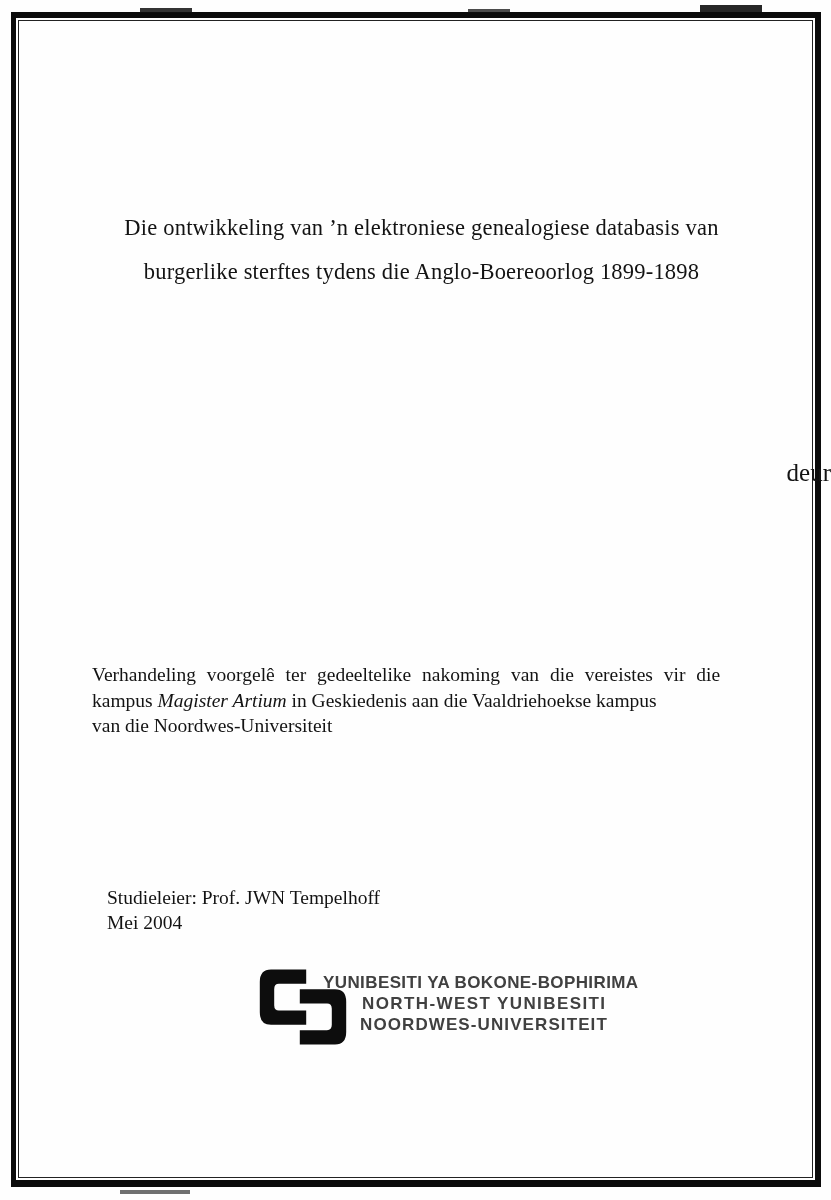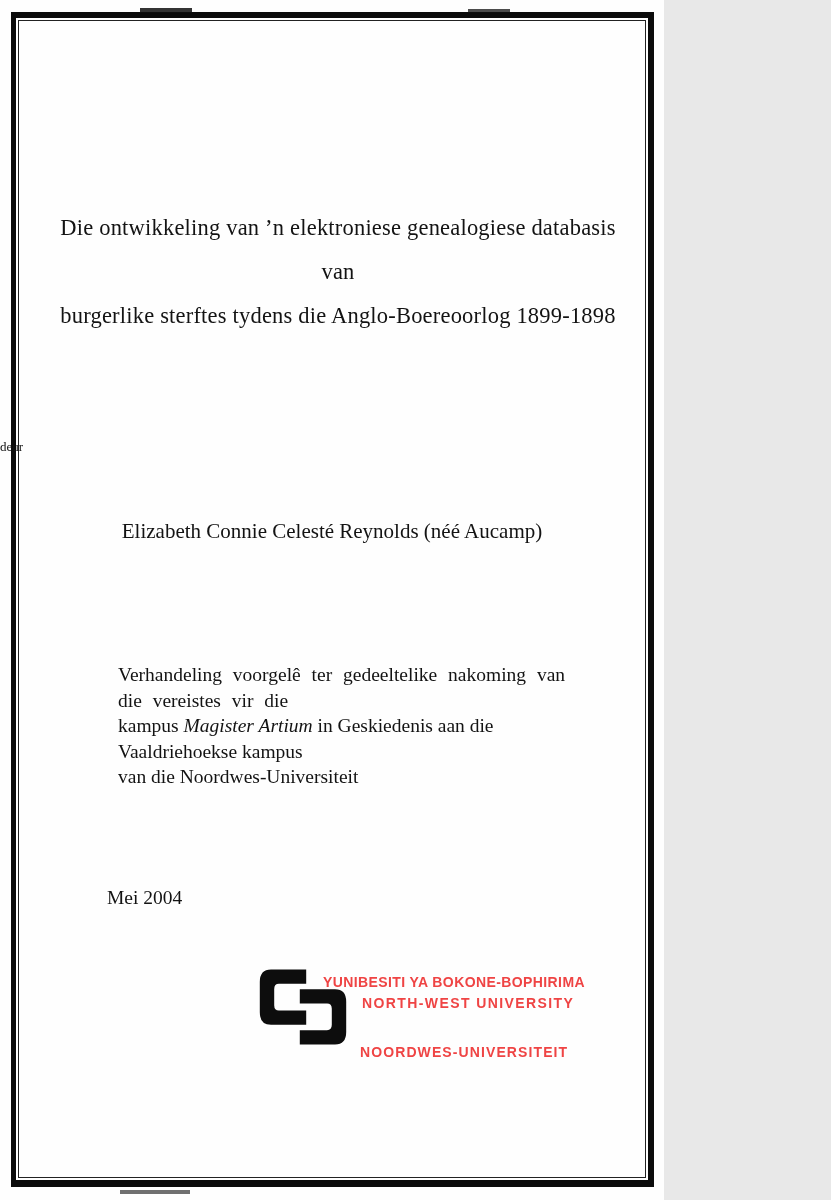--- a/index.html
+++ b/index.html
@@ -2,21 +2,21 @@
 <html><head>
 <meta charset="utf-8">
 <style>
   html, body {
     margin: 0;
     padding: 0;
     background: #e8e8e8;
   }
   .page {
     position: relative;
-    width: 664px;
+    width: 831px;
     height: 1200px;
     background: #fefefe;
     overflow: hidden;
     color: #131313;
     font-family: "Liberation Serif", "DejaVu Serif", serif;
   }
   
   .frame-outer {
     position: absolute;
     top: 12px; left: 11px; right: 10px; bottom: 13px;
@@ -48,36 +48,36 @@
     font-size: 22.5px;
     font-weight: 400;
     line-height: 44px;
     text-align: center;
     letter-spacing: 0.2px;
   }
   .title .tline { display: block; }
 
   .byline {
     position: absolute;
-    top: 434px; left: 0; right: 0;
-    text-align: left;
-    font-size: 13px;
+    top: 460px; left: 0; right: 0;
+    text-align: right;
+    font-size: 25px;
     line-height: 26px;
   }
   .author {
     position: absolute;
     top: 516px; left: 0; right: 0;
     text-align: center;
     font-size: 21px;
     line-height: 30px;
   }
 
   .submission {
     position: absolute;
-    top: 662px; left: 118px; right: 90px;
+    top: 662px; left: 92px; right: 90px;
     font-size: 19.5px;
     line-height: 25.5px;
   }
   .sub-line1 { word-spacing: 6px; }
   .submission em { }
 
   .supervisor-block {
     position: absolute;
     top: 885px; left: 107px;
     font-size: 19.5px;
@@ -90,67 +90,67 @@
     display: flex;
     align-items: flex-start;
   }
   .logo-mark { display: block; flex: 0 0 auto; }
   .logo-mark path { fill: #0d0d0d; }
   .logo-text {
     margin-left: -28px;
     margin-top: 6px;
     font-family: "Liberation Sans", sans-serif;
     font-weight: bold;
-    font-size: 14px;
+    font-size: 17px;
     line-height: 21px;
-    color: #ef4444;
+    color: #404040;
     white-space: nowrap;
   }
   .lt1 { letter-spacing: 0.4px; }
   .lt2 { margin-left: 39px; letter-spacing: 1.4px; }
-  .lt3 { margin-left: 37px; letter-spacing: 1.1px; margin-top: 28px; }
+  .lt3 { margin-left: 37px; letter-spacing: 1.1px; }
 </style>
 </head>
 <body>
 
 <div class="page">
 
   <div class="frame-outer"></div>
   <div class="frame-inner"></div>
   <div class="artifact a1"></div>
   <div class="artifact a2"></div>
   <div class="artifact a3"></div>
   <div class="artifact a4"></div>
 
   <h1 class="title">
     <span class="tline">Die ontwikkeling van ’n elektroniese genealogiese databasis van</span>
     <span class="tline">burgerlike sterftes tydens die Anglo-Boereoorlog 1899-1898</span>
   </h1>
 
   <div class="byline">deur</div>
 
-  <div class="author">Elizabeth Connie Celesté Reynolds (néé Aucamp)</div>
 
   <div class="submission">
     <div class="sub-line1">Verhandeling voorgelê ter gedeeltelike nakoming van die vereistes vir die</div>
     <div class="sub-line2"><span>kampus </span><em>Magister Artium</em><span> in Geskiedenis aan die Vaaldriehoekse kampus</span></div>
     <div class="sub-line3">van die Noordwes-Universiteit</div>
   </div>
 
   <div class="supervisor-block">
+    <div>Studieleier: Prof. JWN Tempelhoff</div>
     <div>Mei 2004</div>
   </div>
 
   <div class="logo-row">
     <svg class="logo-mark" width="96" height="82" viewBox="0 0 120 92" preserveAspectRatio="none" xmlns="http://www.w3.org/2000/svg" aria-hidden="true">
 
       <path d="M64 4 L20 4 Q6 4 6 18 L6 52 Q6 66 20 66 L64 66 L64 50 L30 50 Q24 50 24 44 L24 26 Q24 20 30 20 L64 20 Z"></path>
 
       <path d="M56 88 L100 88 Q114 88 114 74 L114 40 Q114 26 100 26 L56 26 L56 42 L90 42 Q96 42 96 48 L96 66 Q96 72 90 72 L56 72 Z"></path>
     </svg>
     <div class="logo-text">
       <div class="lt1">YUNIBESITI YA BOKONE-BOPHIRIMA</div>
-      <div class="lt2">NORTH-WEST UNIVERSITY</div>
+      <div class="lt2">NORTH-WEST YUNIBESITI</div>
       <div class="lt3">NOORDWES-UNIVERSITEIT</div>
     </div>
   </div>
 
 </div>
 
 </body></html>

